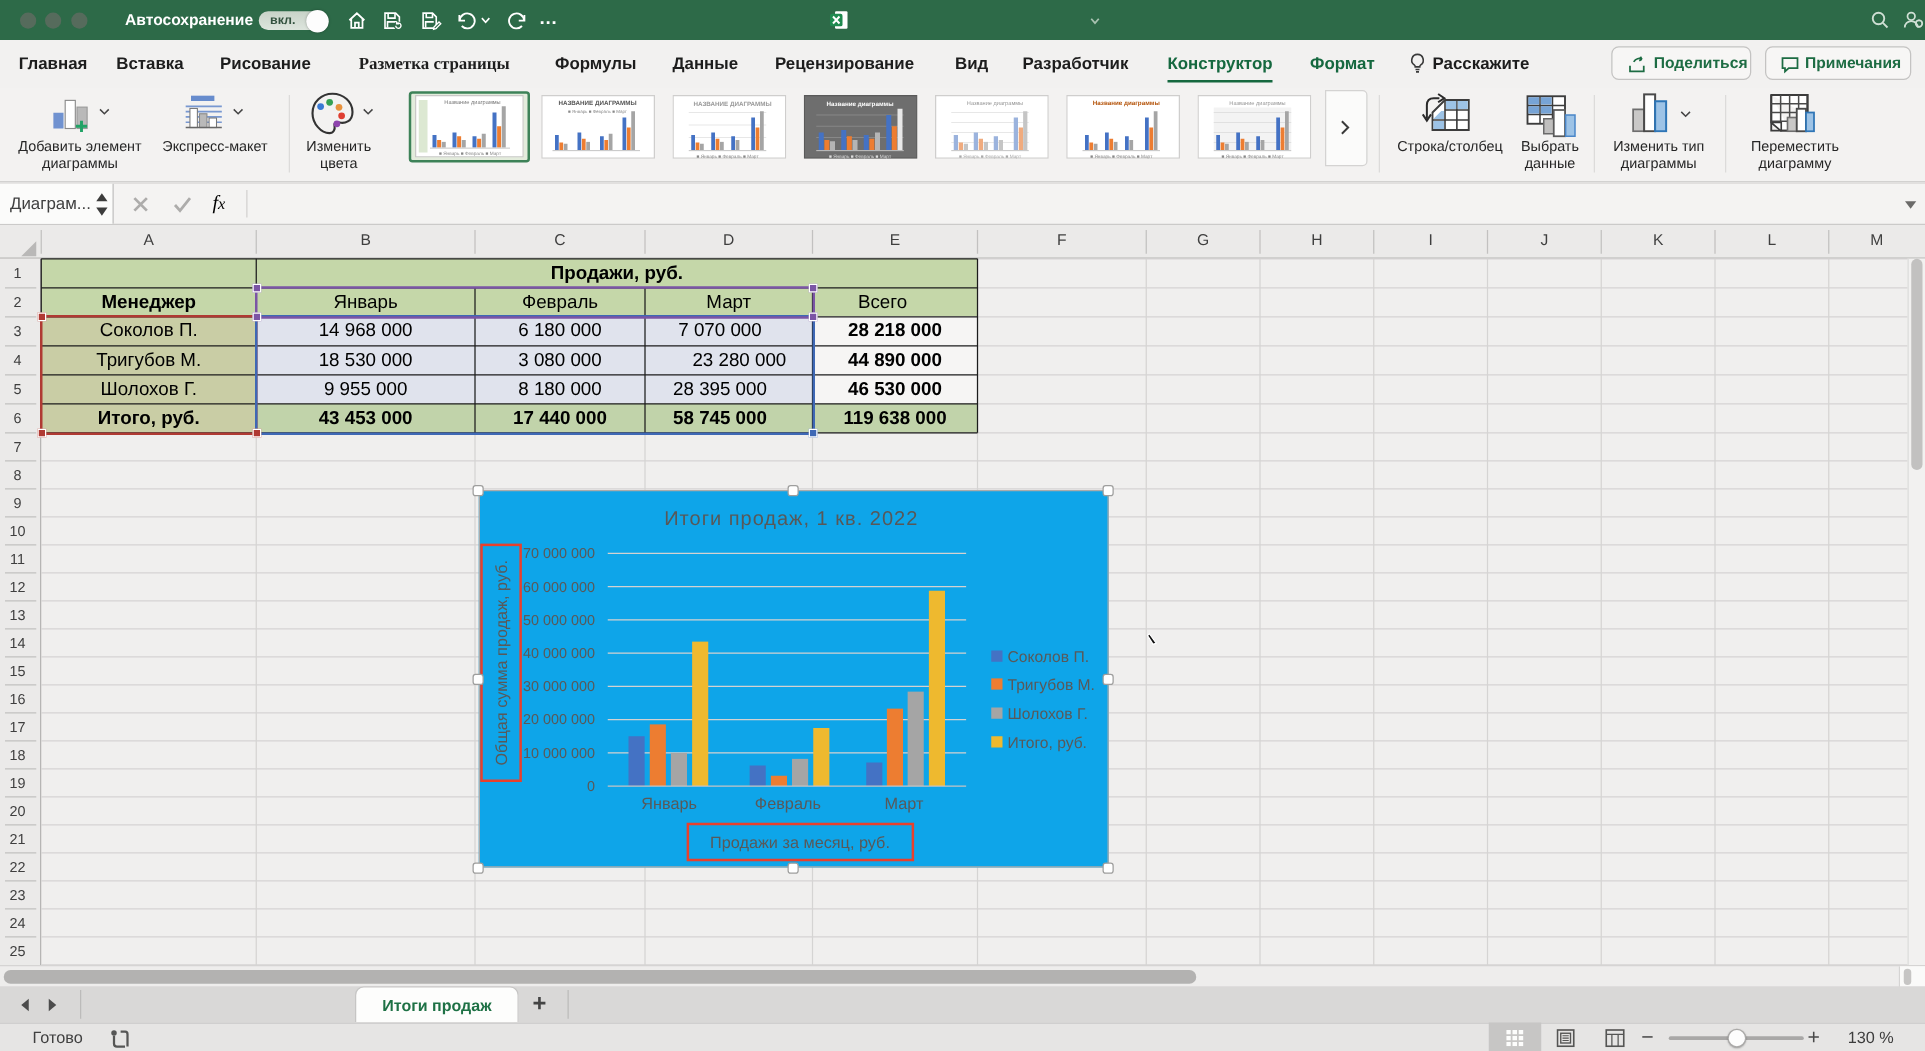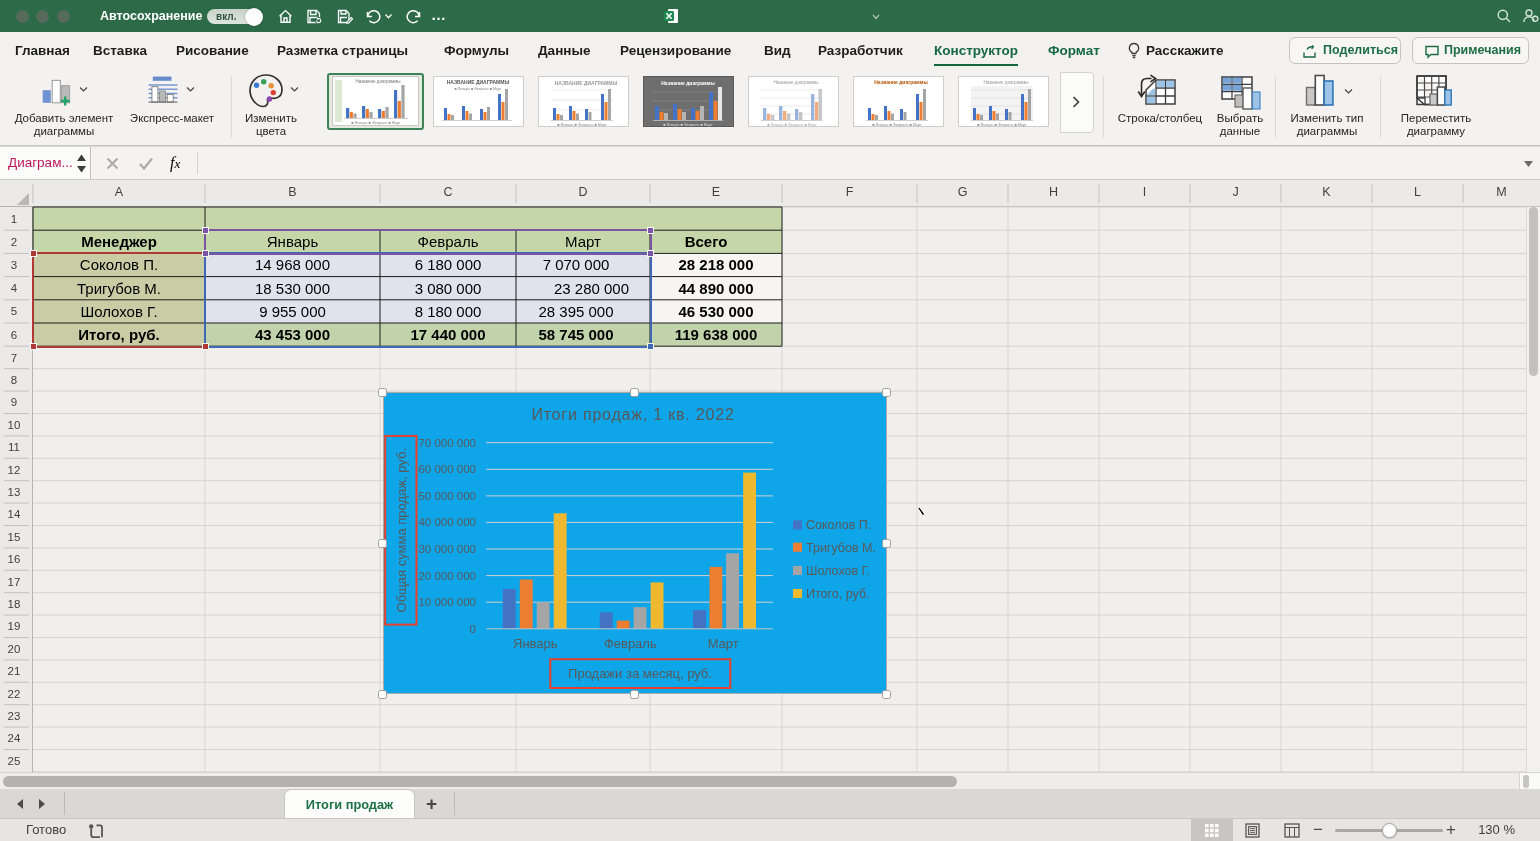--- a/index.html
+++ b/index.html
@@ -96,21 +96,21 @@
       <circle cx="7" cy="5" r="3"></circle>
         <path d="M1.8 14 a5.2 5.2 0 0 1 10.4 0"></path>
       <circle cx="13.2" cy="10.8" r="2.6"></circle>
         <path d="M13.2 7.6 v1 M13.2 13 v1 M10 10.8 h1 M15.4 10.8 h1" stroke-width="1.1"></path>
     </svg>
   </div>
   <div id="menubar" class="abs">
     <div class="abs mtab" style="left:15px;">Главная</div>
     <div class="abs mtab" style="left:93px;">Вставка</div>
     <div class="abs mtab" style="left:176px;">Рисование</div>
-    <div class="abs mtab" style="left:277px;">Разметка страницы</div>
+    <div class="abs mtab" style="left:287px;font-family:Liberation Serif, serif;">Разметка страницы</div>
     <div class="abs mtab" style="left:444px;">Формулы</div>
     <div class="abs mtab" style="left:538px;">Данные</div>
     <div class="abs mtab" style="left:620px;">Рецензирование</div>
     <div class="abs mtab" style="left:764px;">Вид</div>
     <div class="abs mtab" style="left:818px;">Разработчик</div>
     <div class="abs mtab" style="left:934px;color:#15683f;border-bottom:2.5px solid #15683f;height:34px;">Конструктор</div>
     <div class="abs mtab" style="left:1048px;color:#15683f;">Формат</div>
     <svg class="abs" style="left:1126px;top:10px;" width="16" height="18" viewBox="0 0 16 18" fill="none" stroke="#3a3a3a" stroke-width="1.3">
       <path d="M8 1.5 a4.6 4.6 0 0 1 2.6 8.4 c-.7.5-.8 1-.8 1.6 h-3.6 c0-.6-.1-1.1-.8-1.6 A4.6 4.6 0 0 1 8 1.5 Z"></path>
       <path d="M6.4 13.6 h3.2 M6.8 15.5 h2.4"></path>
@@ -362,21 +362,21 @@
       <path d="M3 26 L11 32.5 L11 26 Z" fill="#ffffff" stroke="none"></path>
       <path d="M3 26 L11 33 M11 33 V26 H3" fill="none" stroke="#3c3c3c" stroke-width="1.3"></path>
       <rect x="16" y="22" width="7.4" height="11" fill="#c9c8c7" stroke="#6e6e6e" stroke-width="1.3"></rect>
       <rect x="23.4" y="15" width="7.4" height="18" fill="#ffffff" stroke="#4a4a4a" stroke-width="1.5"></rect>
       <rect x="30.8" y="18" width="6.4" height="15" fill="#9dc3e6" stroke="#2e75b6" stroke-width="1.4"></rect>
     </svg>
     <div class="abs rlbl" style="left:1390px;top:42px;width:92px;">Переместить<br>диаграмму</div>
   </div>
   <div id="fbar" class="abs">
     <div class="abs" style="left:0;top:0;width:91px;height:32px;border-right:1px solid #c0bfbe;background:#fbfbfa;"></div>
-    <div class="abs" style="left:8px;top:0;height:16px;line-height:32px;font-size:13.5px;color:#be185d;">Диаграм...</div>
+    <div class="abs" style="left:8px;top:0;height:16px;line-height:32px;font-size:13.5px;color:#404040;">Диаграм...</div>
     <svg class="abs" style="left:76px;top:6.5px;" width="11" height="19" viewBox="0 0 11 19">
       <path d="M5.5 0.5 L10 7 H1 Z" fill="#3c3c3c"></path>
       <path d="M5.5 18.5 L1 12 H10 Z" fill="#3c3c3c"></path>
     </svg>
     <svg class="abs" style="left:105px;top:9px;" width="15" height="15" viewBox="0 0 15 15" stroke="#adacab" stroke-width="2.2" fill="none">
         <path d="M2.5 2.5 L12.5 12.5 M12.5 2.5 L2.5 12.5"></path>
       </svg>
     <svg class="abs" style="left:138px;top:9px;" width="16" height="15" viewBox="0 0 16 15" stroke="#adacab" stroke-width="2.2" fill="none">
         <path d="M2 8 L6 12.5 L14 2.5"></path>
       </svg>
@@ -450,25 +450,26 @@
     <div class="abs" style="left:33px;top:73.4px;width:172px;height:92.8px;background:#c9cda5;"></div>
     <div class="abs" style="left:205px;top:73.4px;width:445px;height:69.6px;background:#e0e3ed;"></div>
     <div class="abs" style="left:650px;top:73.4px;width:132px;height:69.6px;background:#f6f5f4;"></div>
     <div class="abs" style="left:205px;top:143px;width:577px;height:23.2px;background:#c1d3aa;"></div>
 
     <svg class="abs" style="left:0;top:0;" width="800" height="170" viewBox="0 0 800 170" fill="none">
       <path d="M33 27H782 M33 50.2H782 M33 73.4H782 M33 96.6H782 M33 119.8H782 M33 143H782 M33 166.2H782" stroke="#1c1c1c" stroke-width="1"></path>
       <path d="M33 27V166.2 M205 27V166.2 M782 27V166.2 M380 50.2V166.2 M516 50.2V166.2 M650 50.2V166.2" stroke="#1c1c1c" stroke-width="1"></path>
     </svg>
 
+    <div class="cell" style="left:205px;top:27px;width:577px;font-weight:bold;">Продажи, руб.</div>
     <div class="cell" style="left:33px;top:50.2px;width:172px;font-weight:bold;">Менеджер</div>
     <div class="cell" style="left:205px;top:50.2px;width:175px;">Январь</div>
     <div class="cell" style="left:380px;top:50.2px;width:136px;">Февраль</div>
     <div class="cell" style="left:516px;top:50.2px;width:134px;">Март</div>
-    <div class="cell" style="left:650px;top:50.2px;width:112px;font-weight:bold;">Всего</div>
+    <div class="cell" style="left:650px;top:50.2px;width:112px;font-weight:normal;">Всего</div>
     <div class="cell" style="left:33px;top:73.4px;width:172px;">Соколов П.</div>
     <div class="cell" style="left:205px;top:73.4px;width:175px;">14 968 000</div>
     <div class="cell" style="left:380px;top:73.4px;width:136px;">6 180 000</div>
     <div class="cell" style="left:516px;top:73.4px;width:120px;">7 070 000</div>
     <div class="cell" style="left:650px;top:73.4px;width:132px;font-weight:bold;">28 218 000</div>
     <div class="cell" style="left:33px;top:96.6px;width:172px;">Тригубов М.</div>
     <div class="cell" style="left:205px;top:96.6px;width:175px;">18 530 000</div>
     <div class="cell" style="left:380px;top:96.6px;width:136px;">3 080 000</div>
     <div class="cell" style="left:516px;top:96.6px;width:120px;padding-left:31px;">23 280 000</div>
     <div class="cell" style="left:650px;top:96.6px;width:132px;font-weight:bold;">44 890 000</div>

